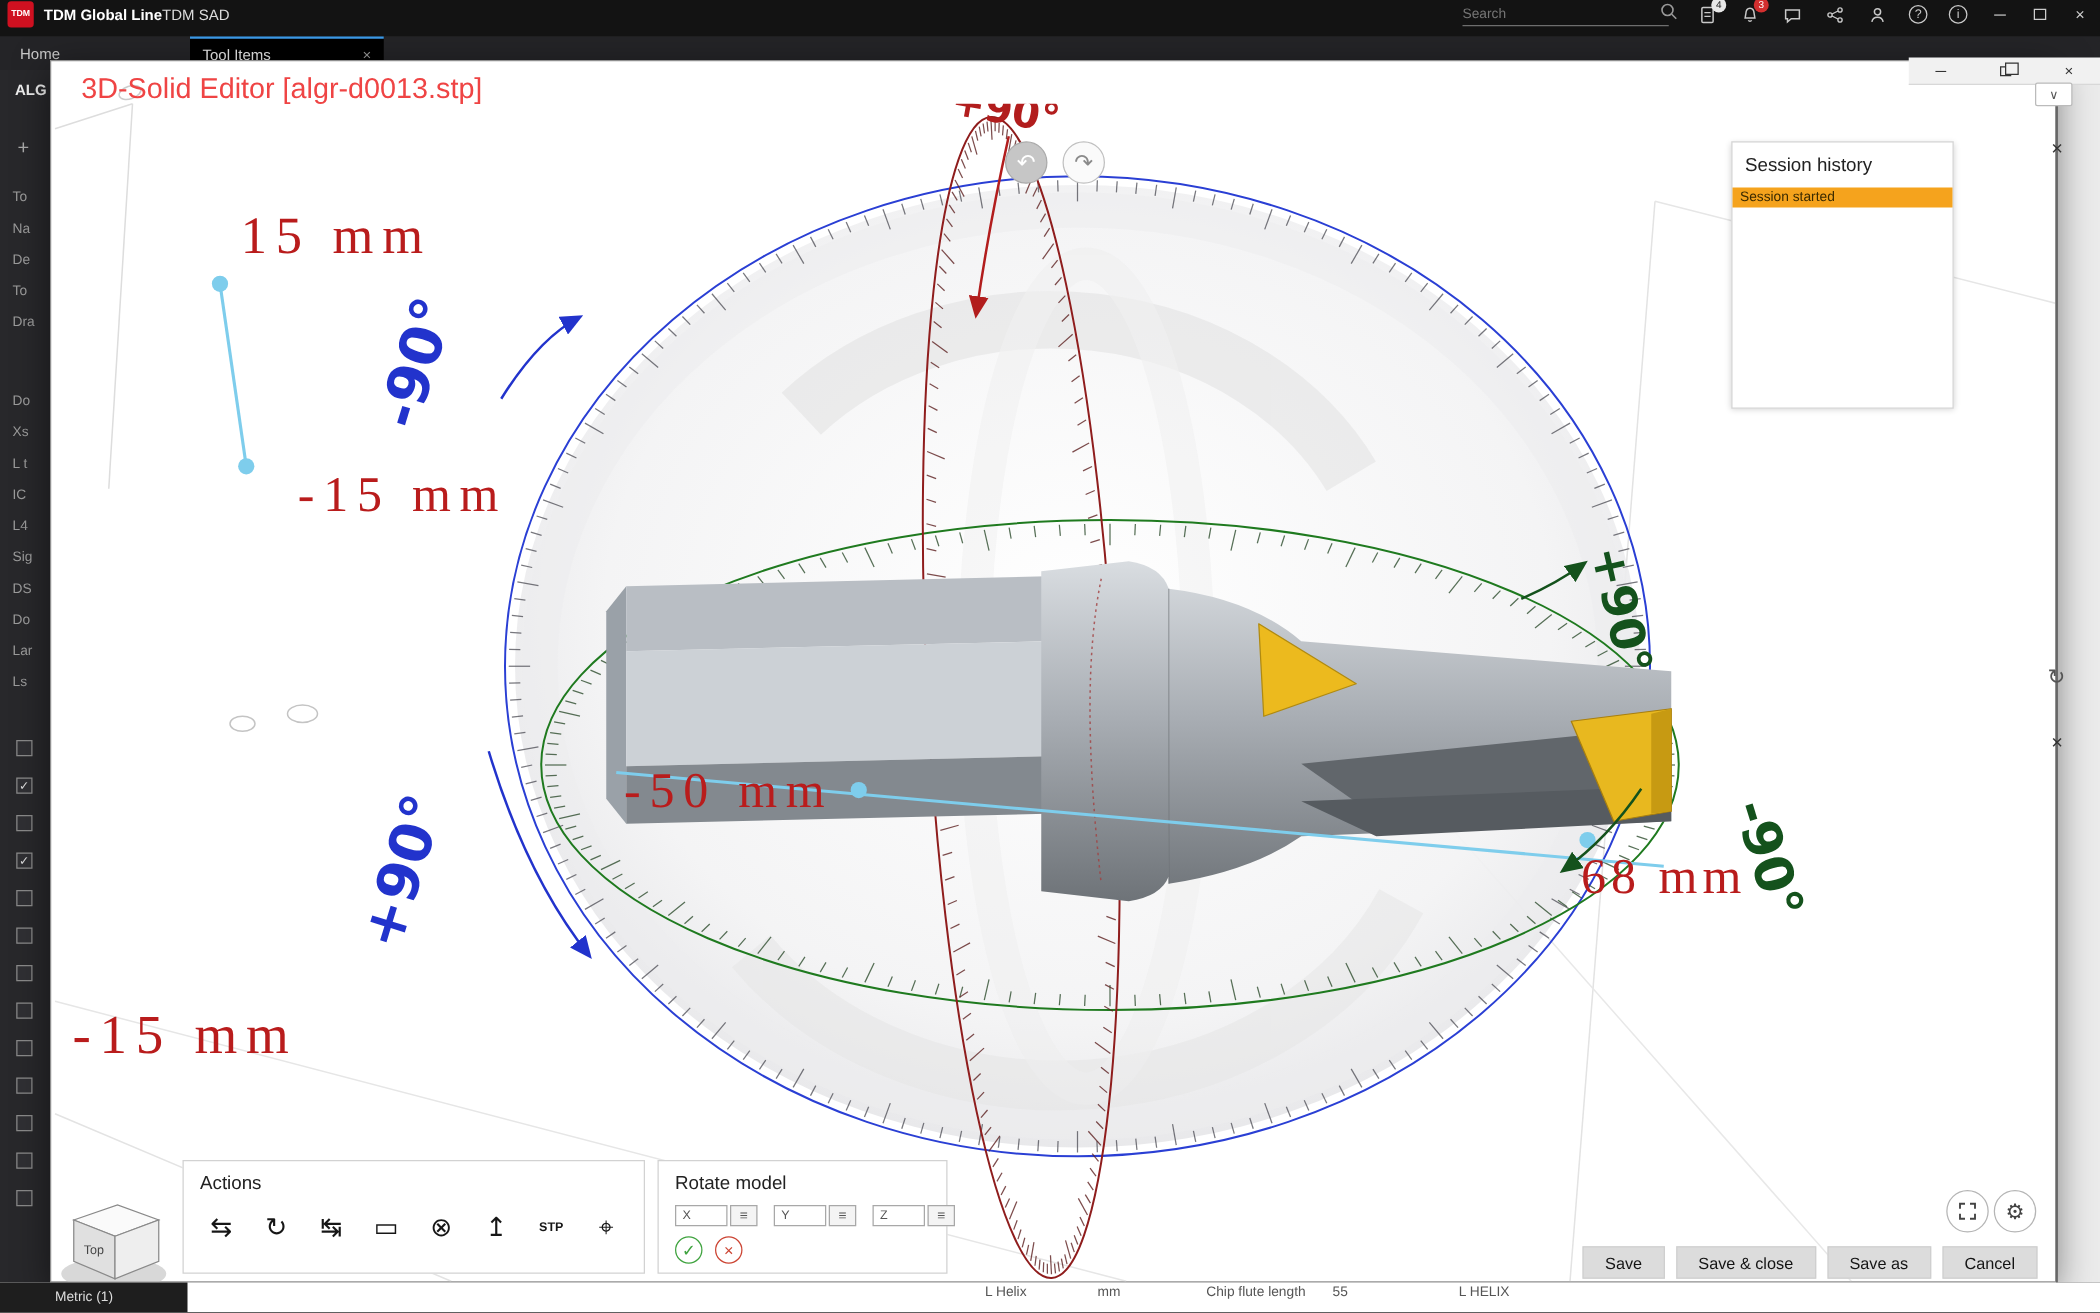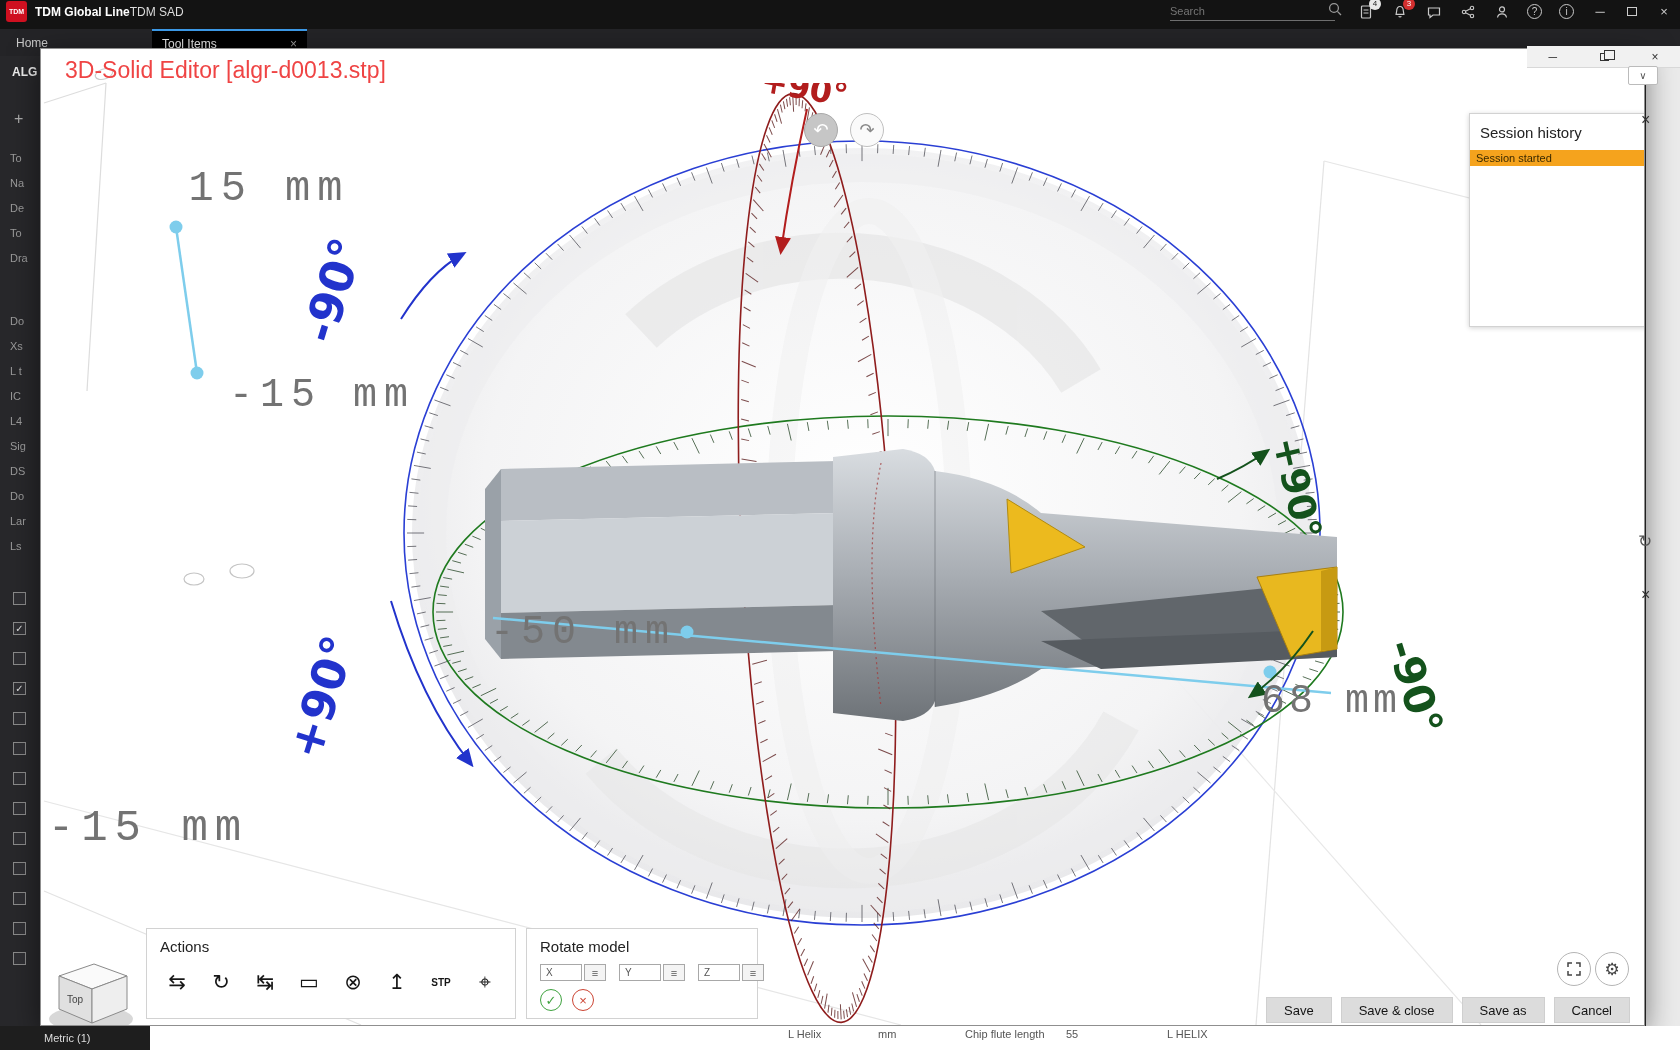--- a/index.html
+++ b/index.html
@@ -37,32 +37,32 @@
   .sb-checks{top:536px;left:13px;gap:17px}
   .sb-check{width:13px;height:13px;border:1px solid #8a8a8a;background:#303034;color:#ddd;font-size:10px;display:flex;align-items:center;justify-content:center}
   .sb-check[data-checked="true"]::after{content:"✓"}
 
   
   .modal{position:absolute;left:40px;top:48px;width:1605px;height:978px;background:#fff;border:1px solid #8f8f8f;box-shadow:0 8px 28px rgba(0,0,0,.5);z-index:10;overflow:hidden}
   .modal-title{position:absolute;left:24px;top:8px;font-size:23px;color:#ef4444;white-space:nowrap;z-index:4}
   .viewport{position:absolute;left:0;top:0;z-index:1}
 
   .overlay{position:absolute;z-index:3;white-space:nowrap}
-  .dim-label{font-family:Liberation Mono, monospace;color:#737373;font-size:42px;letter-spacing:7px;transform:translate(-50%,-50%)}
+  .dim-label{font-family:Liberation Serif, serif;color:#b91c1c;font-size:42px;letter-spacing:7px;transform:translate(-50%,-50%)}
   .angle-blue{font-family:"DejaVu Sans",sans-serif;color:#2233cc;font-size:46px;font-weight:bold}
   .angle-green{font-family:"DejaVu Sans",sans-serif;color:#14521c;font-size:42px;font-weight:bold}
   .red-clip{left:720px;top:34px;width:110px;height:28px;overflow:hidden}
   .red-clip span{display:inline-block;font-family:"DejaVu Sans",sans-serif;color:#b21d1d;font-size:32px;font-weight:bold;transform:translateY(-14px) rotate(10deg)}
   .undo-btn{width:34px;height:34px;border-radius:50%;display:flex;align-items:center;justify-content:center;font-size:18px;border:1px solid #aaa}
   .undo-btn.u1{left:763px;top:64px;background:#c6c6c6;color:#fff}
   .undo-btn.u2{left:809px;top:64px;background:#fafafa;color:#8a8a8a;border-color:#c0c0c0}
 
   .panel{position:absolute;background:#fff;border:1px solid #d2d2d2;z-index:5}
   .panel-title{font-size:15px;color:#222;padding:9px 0 0 13px}
-  .session-panel{left:1428px;top:64px;width:178px;height:214px;box-shadow:0 1px 5px rgba(0,0,0,.18)}
+  .session-panel{left:1344px;top:64px;width:178px;height:214px;box-shadow:0 1px 5px rgba(0,0,0,.18)}
   .session-title{font-size:15px;color:#222;padding:10px 0 9px 10px}
   .session-entry{background:#f5a31d;color:#3a2a00;font-size:11px;padding:2px 6px}
 
   .actions-panel{left:105px;top:879px;width:370px;height:91px}
   .act-row{display:flex;align-items:center;gap:8px;padding:10px 12px 0 12px}
   .act-btn{width:37px;height:34px;background:none;border:none;font-size:21px;color:#161616;display:flex;align-items:center;justify-content:center;cursor:pointer;font-family:"DejaVu Sans",sans-serif}
   .act-btn:nth-of-type(7){font-size:10px;font-weight:bold;letter-spacing:0;font-family:"Liberation Sans",sans-serif}
 
   .rotate-panel{left:485px;top:879px;width:232px;height:91px}
   .axis-row{display:flex;align-items:center;gap:13px;padding:9px 0 0 13px}

